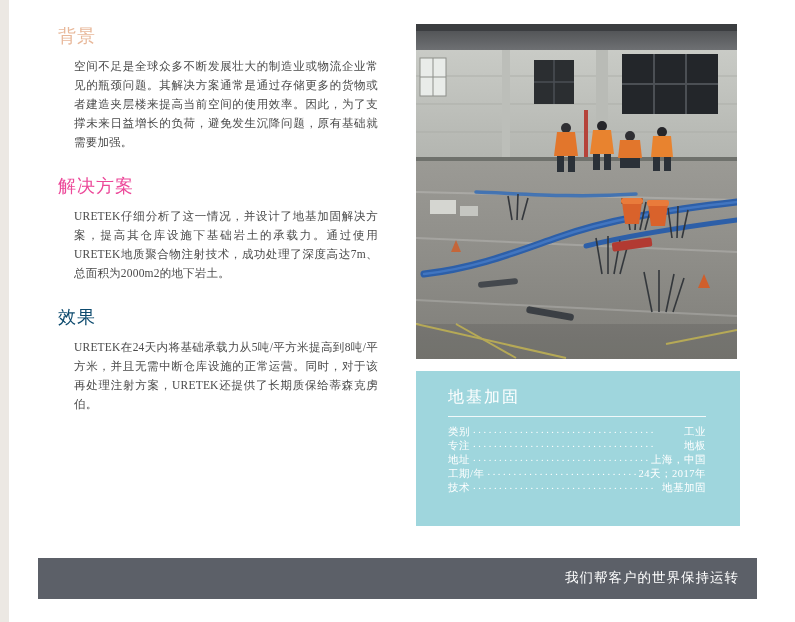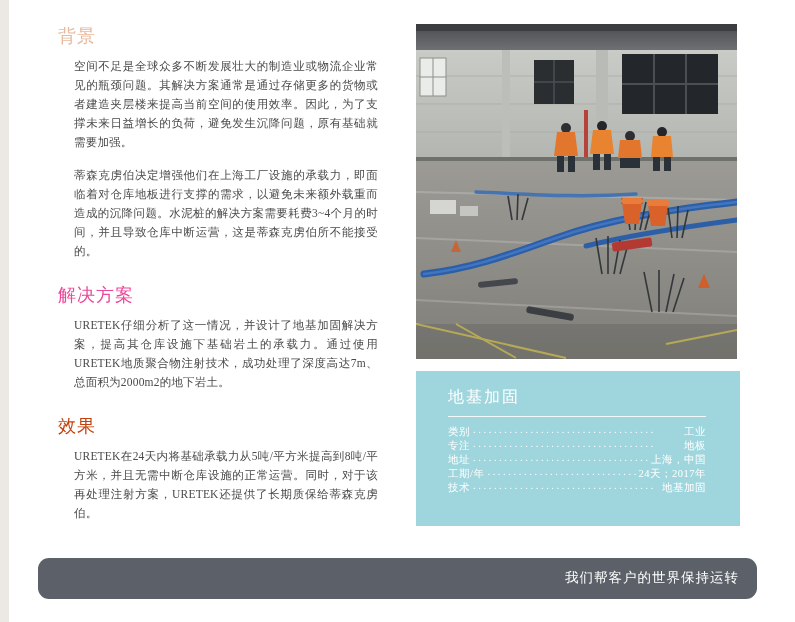--- a/index.html
+++ b/index.html
@@ -42,21 +42,21 @@
 
   .section-heading {
     font-family: Liberation Mono, monospace;
     font-size: 18px;
     color: #e8b89a;
     margin: 0 0 9px 0;
     font-weight: normal;
     letter-spacing: 1px;
   }
   .section-heading.solution { color: #ec4899; }
-  .section-heading.effect { color: #c2410c; }
+  .section-heading.effect { color: #0c4a6e; }
 
   .para {
     font-size: 11.5px;
     line-height: 19px;
     color: #4a4a4a;
     margin: 0 0 14px 16px;
     text-align: justify;
     letter-spacing: 0.2px;
   }
 
@@ -131,21 +131,20 @@
   .info-val { flex: 0 0 auto; text-align: right; }
 
   
   .footer {
     position: absolute;
     left: 38px;
     top: 558px;
     width: 719px;
     height: 41px;
     background: #5c6068;
-    border-radius: 11px;
   }
   .footer-text {
     position: absolute;
     right: 18px;
     top: 11px;
     color: #ffffff;
     font-size: 13.5px;
     letter-spacing: 1px;
     font-family: "Liberation Serif", serif;
   }
@@ -155,21 +154,20 @@
 
 <div class="page">
 
   <div class="edge-bar"></div>
 
   <div class="text-col">
 
     <div class="block bg">
       <h2 class="section-heading">背景</h2>
       <p class="para">空间不足是全球众多不断发展壮大的制造业或物流企业常见的瓶颈问题。其解决方案通常是通过存储更多的货物或者建造夹层楼来提高当前空间的使用效率。因此，为了支撑未来日益增长的负荷，避免发生沉降问题，原有基础就需要加强。</p>
-      <p class="para">蒂森克虏伯决定增强他们在上海工厂设施的承载力，即面临着对仓库地板进行支撑的需求，以避免未来额外载重而造成的沉降问题。水泥桩的解决方案需要耗费3~4个月的时间，并且导致仓库中断运营，这是蒂森克虏伯所不能接受的。</p>
     </div>
 
     <div class="block sol">
       <h2 class="section-heading solution">解决方案</h2>
       <p class="para">URETEK仔细分析了这一情况，并设计了地基加固解决方案，提高其仓库设施下基础岩土的承载力。通过使用URETEK地质聚合物注射技术，成功处理了深度高达7m、总面积为2000m2的地下岩土。</p>
     </div>
 
     <div class="block eff">
       <h2 class="section-heading effect">效果</h2>
       <p class="para">URETEK在24天内将基础承载力从5吨/平方米提高到8吨/平方米，并且无需中断仓库设施的正常运营。同时，对于该再处理注射方案，URETEK还提供了长期质保给蒂森克虏伯。</p>

